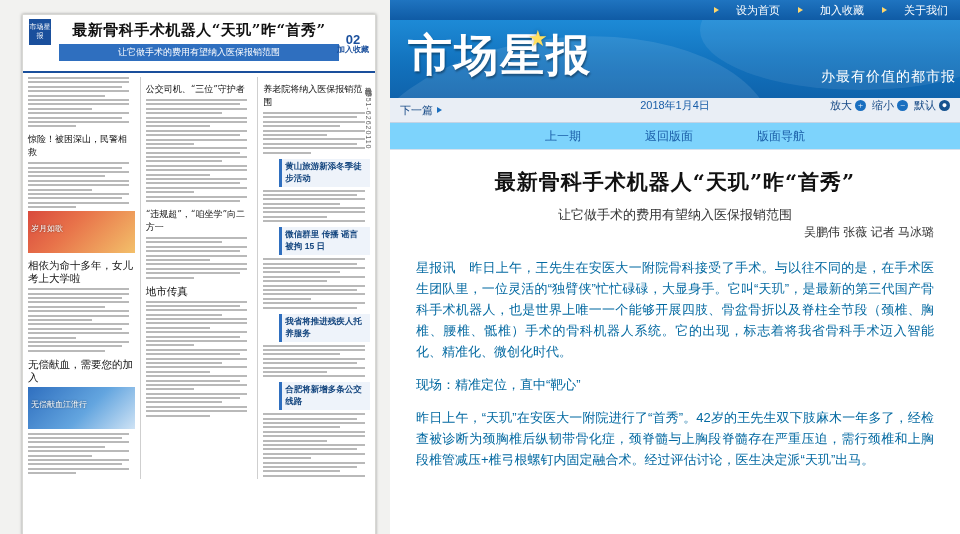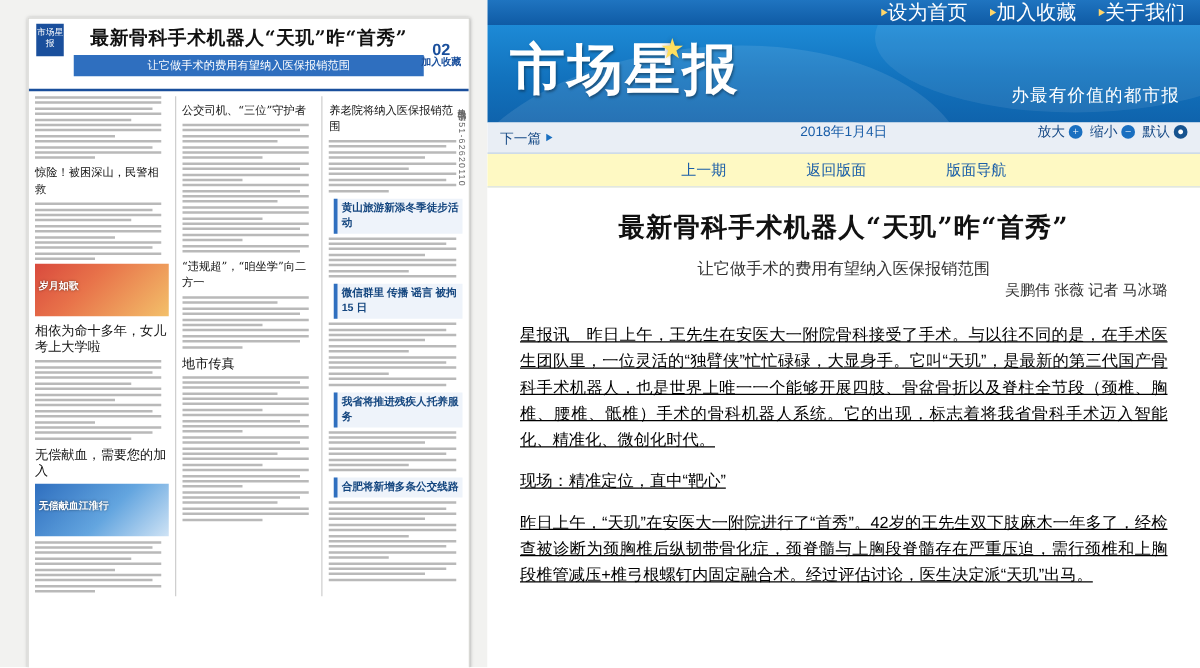--- a/index.html
+++ b/index.html
@@ -120,40 +120,40 @@
     overflow: hidden;
   }
   .np-photo.blue {
     background: linear-gradient(135deg,#2f6fbf 0%, #63a5df 55%, #cfe3f5 100%);
   }
   .np-photo .cap {
     position: absolute;
     left: 3px; top: 12px;
     color: #ffffff;
     font-size: 8px;
-    font-weight: bold;
+    font-weight: normal;
     text-shadow: 0 0 2px rgba(0,0,0,.6);
   }
   .np-vert-label {
     position: absolute;
     right: 2px;
     top: 66px;
     writing-mode: vertical-rl;
     font-size: 7px;
     color: #666;
     letter-spacing: 1px;
   }
   .np-boxhead {
     background: #eef3fa;
     border-left: 3px solid #2f6fbf;
     font-size: 8.5px;
     color: #14467f;
     font-weight: bold;
     padding: 2px 3px;
-    margin: 5px 0 3px 4px;
+    margin: 5px 0 3px 16px;
   }
 
   
   #web-pane {
     position: absolute;
     left: 390px; top: 0;
     width: 570px; height: 534px;
     background: #ffffff;
   }
   
@@ -162,24 +162,24 @@
     background: #1667b4;
     background: linear-gradient(#1f74c0,#0f5ba5);
     display: flex;
     align-items: center;
     justify-content: flex-end;
     padding-right: 12px;
     gap: 18px;
   }
   #top-links .lk {
     color: #ffffff;
-    font-size: 16px;
+    font-size: 11px;
     display: flex;
     align-items: center;
-    gap: 0;
+    gap: 17px;
     cursor: pointer;
     font-family: Liberation Serif, serif;
   }
   .tri {
     width: 0; height: 0;
     border-left: 5px solid #ffd66b;
     border-top: 3.5px solid transparent;
     border-bottom: 3.5px solid transparent;
   }
 
@@ -217,21 +217,21 @@
   }
   #logo-star {
     position: absolute;
     left: 138px; top: 6px;
     color: #ffdf5e;
     font-size: 22px;
     text-shadow: 0 0 4px rgba(0,0,0,.3);
   }
   #site-slogan {
     position: absolute;
-    right: 16px; bottom: 12px;
+    right: 4px; bottom: 12px;
     color: #ffffff;
     font-size: 14px;
     letter-spacing: 1px;
   }
 
   
   #navbar {
     height: 24px;
     background: #e9eef5;
     border-bottom: 1px solid #c4d3e4;
@@ -283,21 +283,21 @@
     color: #fff;
     font-size: 9px;
     line-height: 11px;
     text-align: center;
   }
   .circ.dark { background: #17538f; }
 
   
   #navbar2 {
     height: 26px;
-    background: #fef9c3;
+    background: #7dd3fc;
     border-bottom: 1px solid #d7e1ec;
     display: flex;
     align-items: center;
     justify-content: center;
     gap: 64px;
     font-size: 12px;
     color: #1a5ea8;
     text-align: center;
   }
   #navbar2 .lk2 { cursor: pointer; }
@@ -322,23 +322,22 @@
   }
   #art-byline {
     text-align: right;
     font-size: 12px;
     color: #333;
   }
   #art-body {
     margin-top: 16px;
     font-size: 13px;
     line-height: 21px;
-    color: #000000;
+    color: #0369a1;
     text-align: justify;
-    text-decoration: underline;
   }
   #art-body p { margin: 0 0 12px 0; }
 </style>
 </head>
 <body>
 
 <div id="page">
 
   <div id="paper-pane">
     <div id="paper-sheet">

